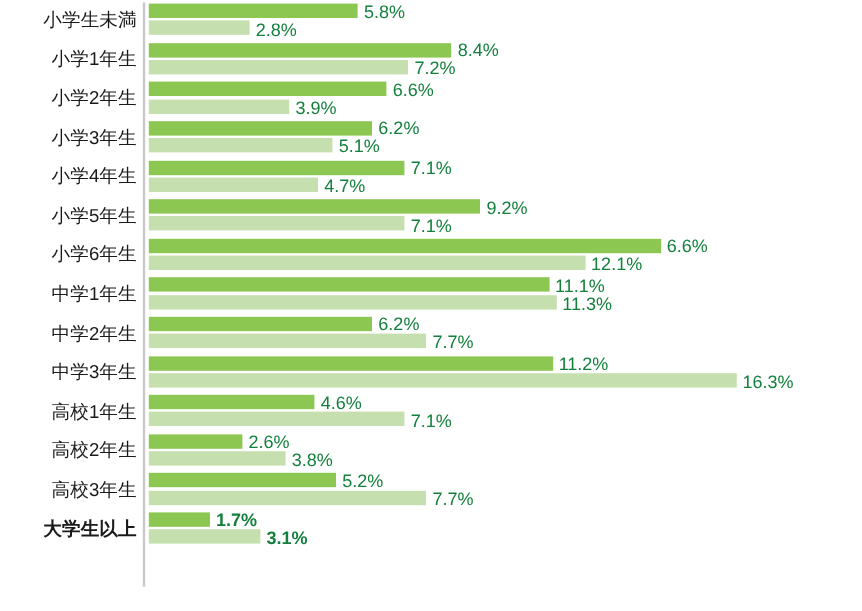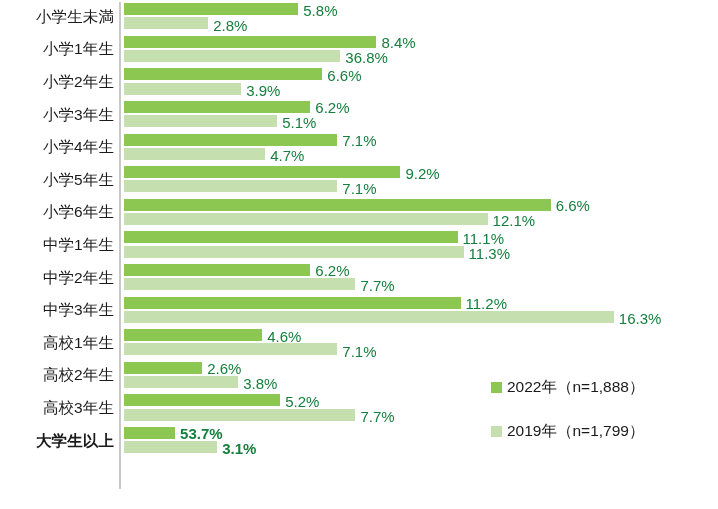--- a/index.html
+++ b/index.html
@@ -143,21 +143,21 @@
             <div class="bar s2019" style="width: 84.14px; background: rgb(198, 223, 174);"></div>
             <div class="bar-value s2019" style="left: 89.14px;">2.8%</div>
           </div>
         </div>
         <div class="row" style="top: 33.6px;">
           <div class="cat-label">小学1年生</div>
           <div class="bars">
             <div class="bar s2022" style="width: 252.42px; background: rgb(140, 199, 81);"></div>
             <div class="bar-value s2022" style="left: 257.42px;">8.4%</div>
             <div class="bar s2019" style="width: 216.36px; background: rgb(198, 223, 174);"></div>
-            <div class="bar-value s2019" style="left: 221.36px;">36.8%</div>
+            <div class="bar-value s2019" style="left: 221.36px;">7.2%</div>
           </div>
         </div>
         <div class="row" style="top: 66.2px;">
           <div class="cat-label">小学2年生</div>
           <div class="bars">
             <div class="bar s2022" style="width: 198.33px; background: rgb(140, 199, 81);"></div>
             <div class="bar-value s2022" style="left: 203.33px; text-align: right;">6.6%</div>
             <div class="bar s2019" style="width: 117.195px; background: rgb(198, 223, 174);"></div>
             <div class="bar-value s2019" style="left: 122.195px;">3.9%</div>
           </div>
@@ -249,33 +249,23 @@
             <div class="bar s2022" style="width: 156.26px; background: rgb(140, 199, 81);"></div>
             <div class="bar-value s2022" style="left: 161.26px;">5.2%</div>
             <div class="bar s2019" style="width: 231.385px; background: rgb(198, 223, 174);"></div>
             <div class="bar-value s2019" style="left: 236.385px;">7.7%</div>
           </div>
         </div>
         <div class="row" style="top: 424.8px; font-weight: bold;">
           <div class="cat-label">大学生以上</div>
           <div class="bars">
             <div class="bar s2022" style="width: 51.085px; background: rgb(140, 199, 81);"></div>
-            <div class="bar-value s2022" style="left: 56.085px;">53.7%</div>
+            <div class="bar-value s2022" style="left: 56.085px;">1.7%</div>
             <div class="bar s2019" style="width: 93.155px; background: rgb(198, 223, 174);"></div>
             <div class="bar-value s2019" style="left: 98.155px;">3.1%</div>
           </div>
         </div>
       </div>
   </div>
 
-  <div class="legend">
-    <div class="legend-item">
-      <span class="legend-swatch s2022"></span>
-      <span class="legend-label">2022年（n=1,888）</span>
-    </div>
-    <div class="legend-item">
-      <span class="legend-swatch s2019"></span>
-      <span class="legend-label">2019年（n=1,799）</span>
-    </div>
-  </div>
 
 
 </div>
 
 </body></html>

